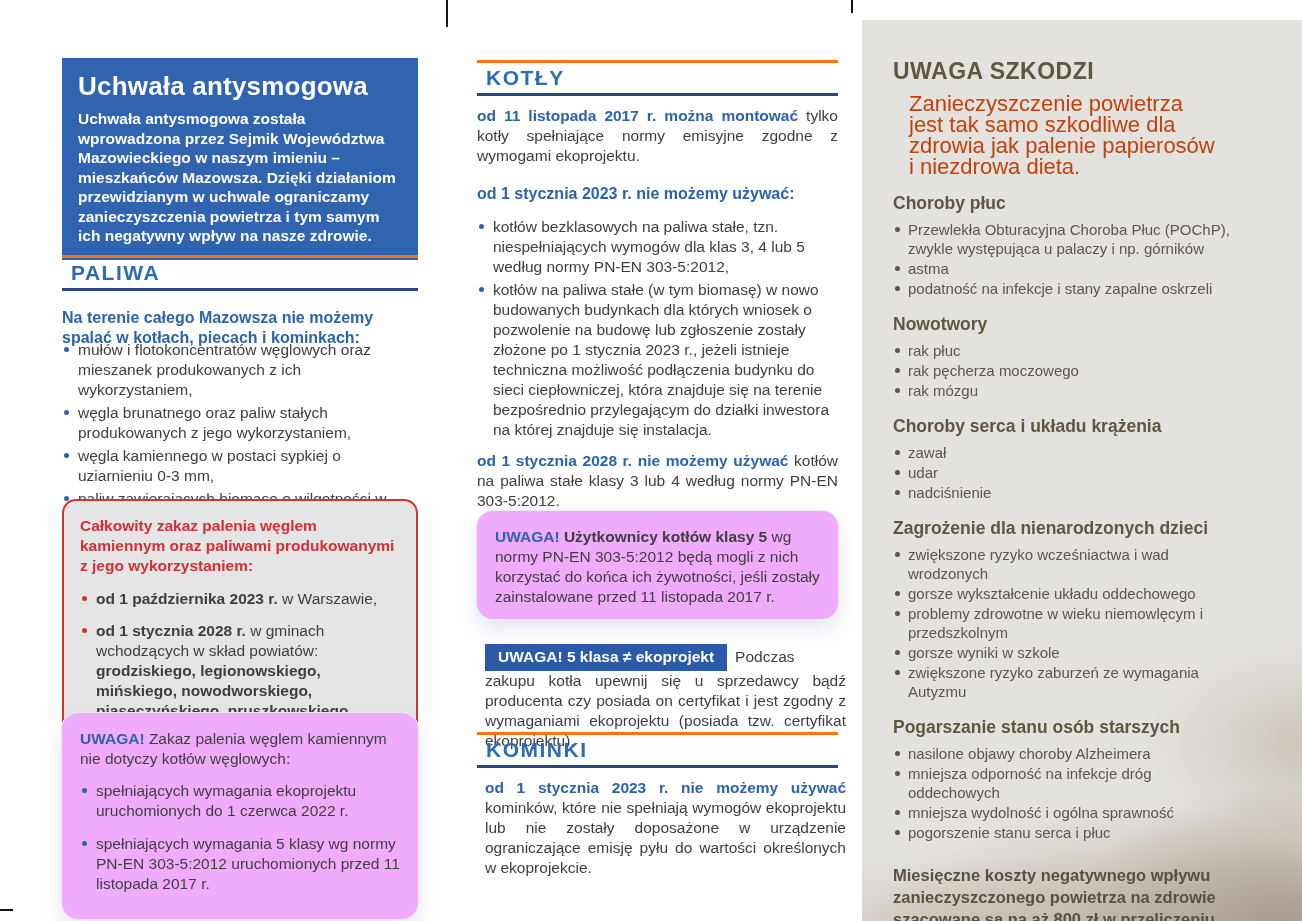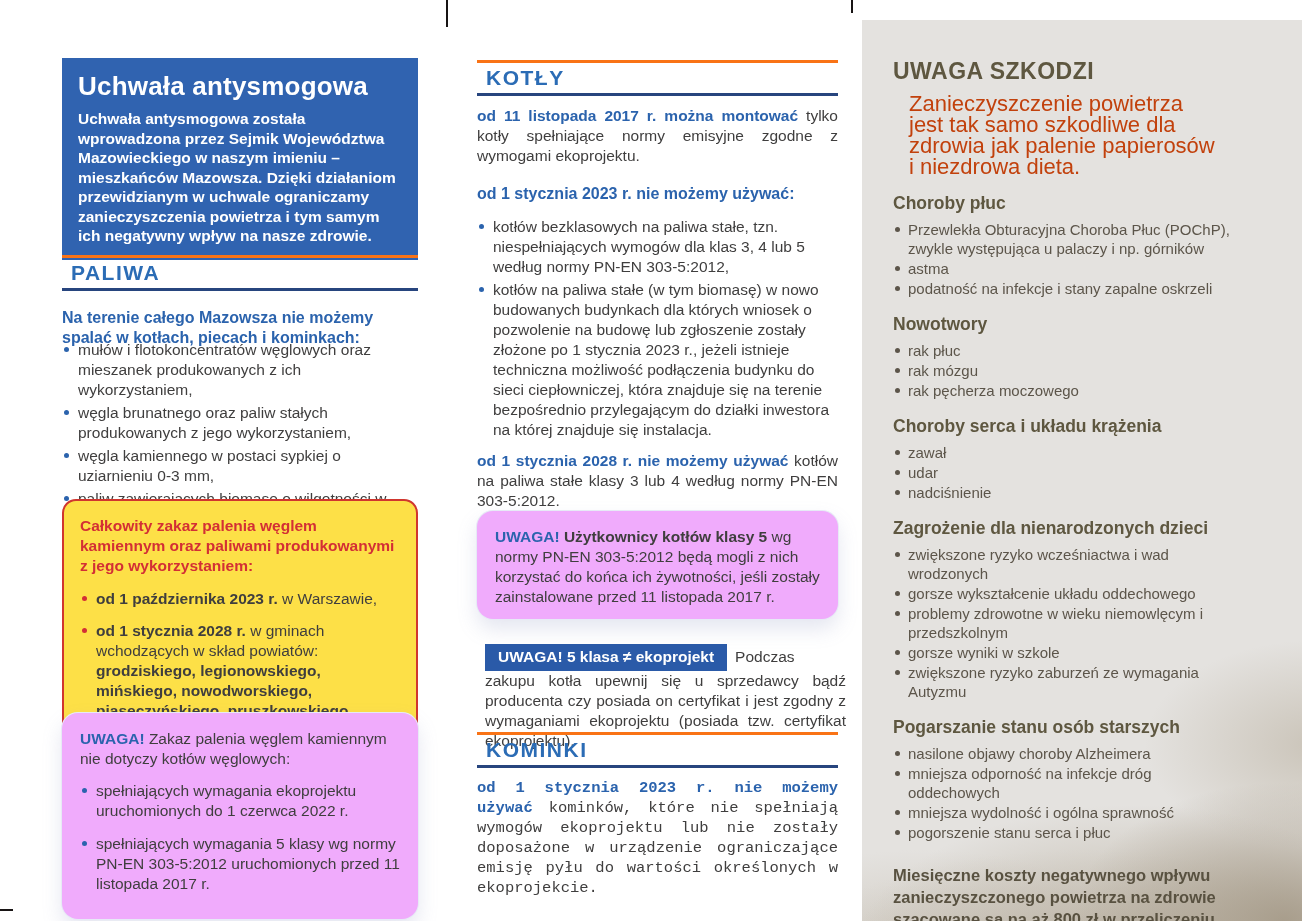--- a/index.html
+++ b/index.html
@@ -58,21 +58,21 @@
   }
 
   .paliwa-head { position: absolute; top: 255px; left: 0; width: 100%; }
   .paliwa-lead { position: absolute; top: 308px; left: 0; width: 100%; }
   .paliwa-list { position: absolute; top: 340px; left: 0; width: 100%; }
 
   
   .red-box {
     position: absolute; top: 499px; left: 0; width: 100%;
     border: 2px solid #d0362e; border-radius: 14px;
-    background: #fde047; padding: 15px 14px 10px 16px;
+    background: #e5e5e5; padding: 15px 14px 10px 16px;
   }
   .red-box h3 { margin: 0 0 13px; color: #d32f35; font-size: 15.5px; line-height: 20px; font-weight: 700; }
   .red-box ul.blist li { margin-bottom: 12px; line-height: 20px; }
   .red-box ul.blist li::before { background: #d32f35; top: 7px; }
 
   
   .soft-box {
     background: #f0abfc; border-radius: 16px;
     box-shadow: 0 0 0 1px #e7eaf6, 0 10px 20px rgba(130,140,185,.22);
     padding: 16px 16px 12px 18px;
@@ -92,21 +92,21 @@
   .kotly-p2     { position: absolute; top: 451px; left: 0; width: 100%; }
 
   .badge-para { position: absolute; top: 644px; left: 0; width: 100%; margin-left: 8px; }
   .badge {
     display: inline-block; background: #2a5aa8; color: #fff;
     font-weight: 700; font-size: 15.5px;
     padding: 3px 13px 4px; margin-right: 8px;
   }
 
   .kominki-head { position: absolute; top: 732px; left: 0; width: 100%; }
-  .kominki-p    { position: absolute; top: 778px; left: 0; width: 100%; font-family: Liberation Mono, monospace; }
+  .kominki-p    { position: absolute; top: 778px; left: 8px; width: 100%; }
 
   
   .panel-right {
     position: absolute; left: 862px; top: 20px;
     width: 440px; height: 901px;
     background: #e4e2df;
   }
   .smoke {
     position: absolute; left: 0; bottom: 0; width: 100%; height: 420px;
     background:
@@ -225,22 +225,22 @@
       <h3>Choroby płuc</h3>
       <ul class="glist">
         <li>Przewlekła Obturacyjna Choroba Płuc (POChP), zwykle występująca u palaczy i np. górników</li>
         <li>astma</li>
         <li>podatność na infekcje i stany zapalne oskrzeli</li>
       </ul>
 
       <h3>Nowotwory</h3>
       <ul class="glist">
         <li>rak płuc</li>
+        <li>rak pęcherza moczowego</li>
         <li>rak mózgu</li>
-        <li>rak pęcherza moczowego</li>
       </ul>
 
       <h3>Choroby serca i układu krążenia</h3>
       <ul class="glist">
         <li>zawał</li>
         <li>udar</li>
         <li>nadciśnienie</li>
       </ul>
 
       <h3>Zagrożenie dla nienarodzonych dzieci</h3>

